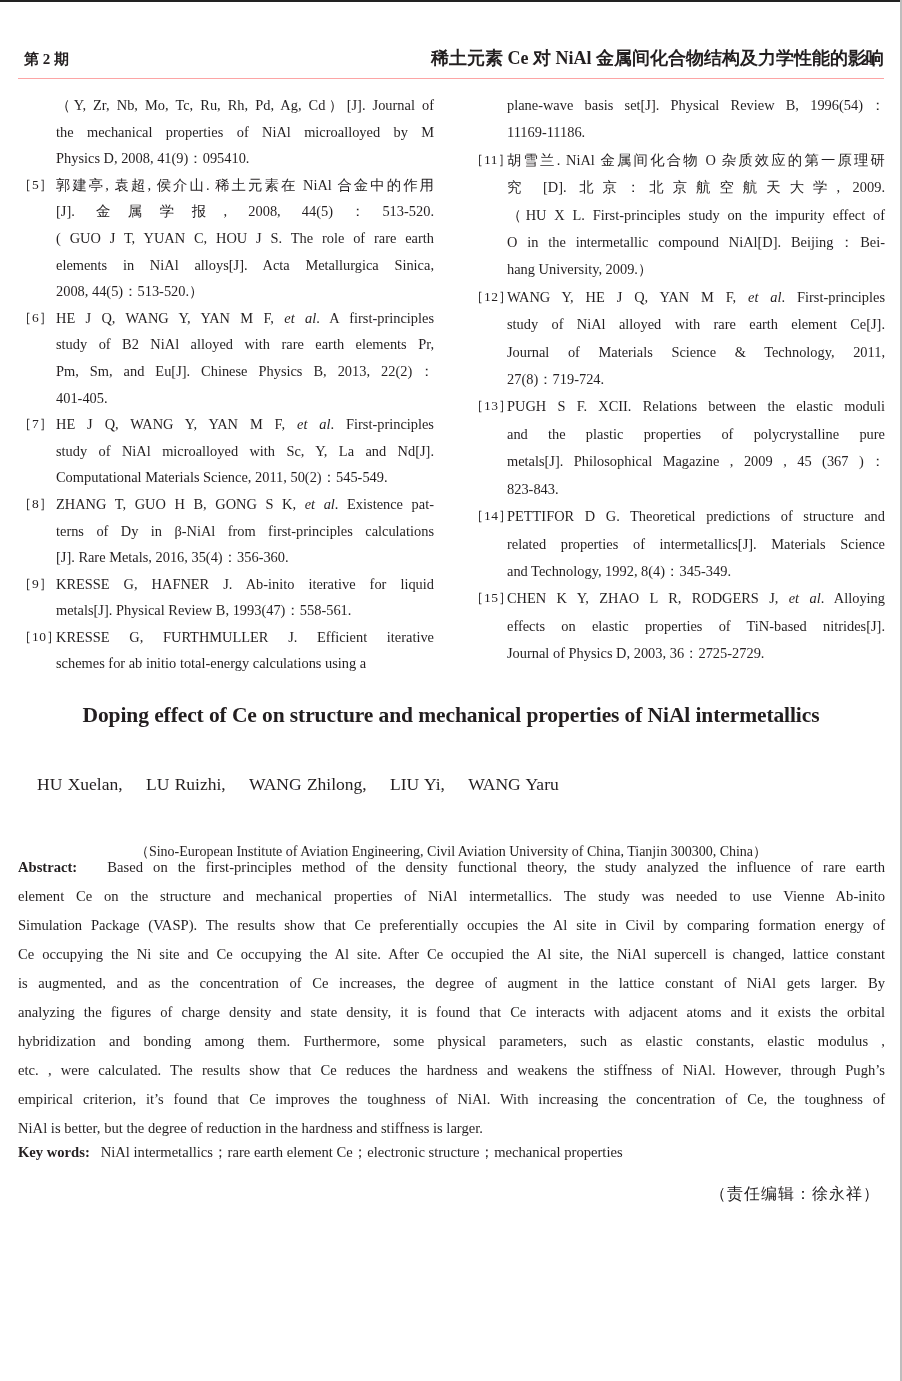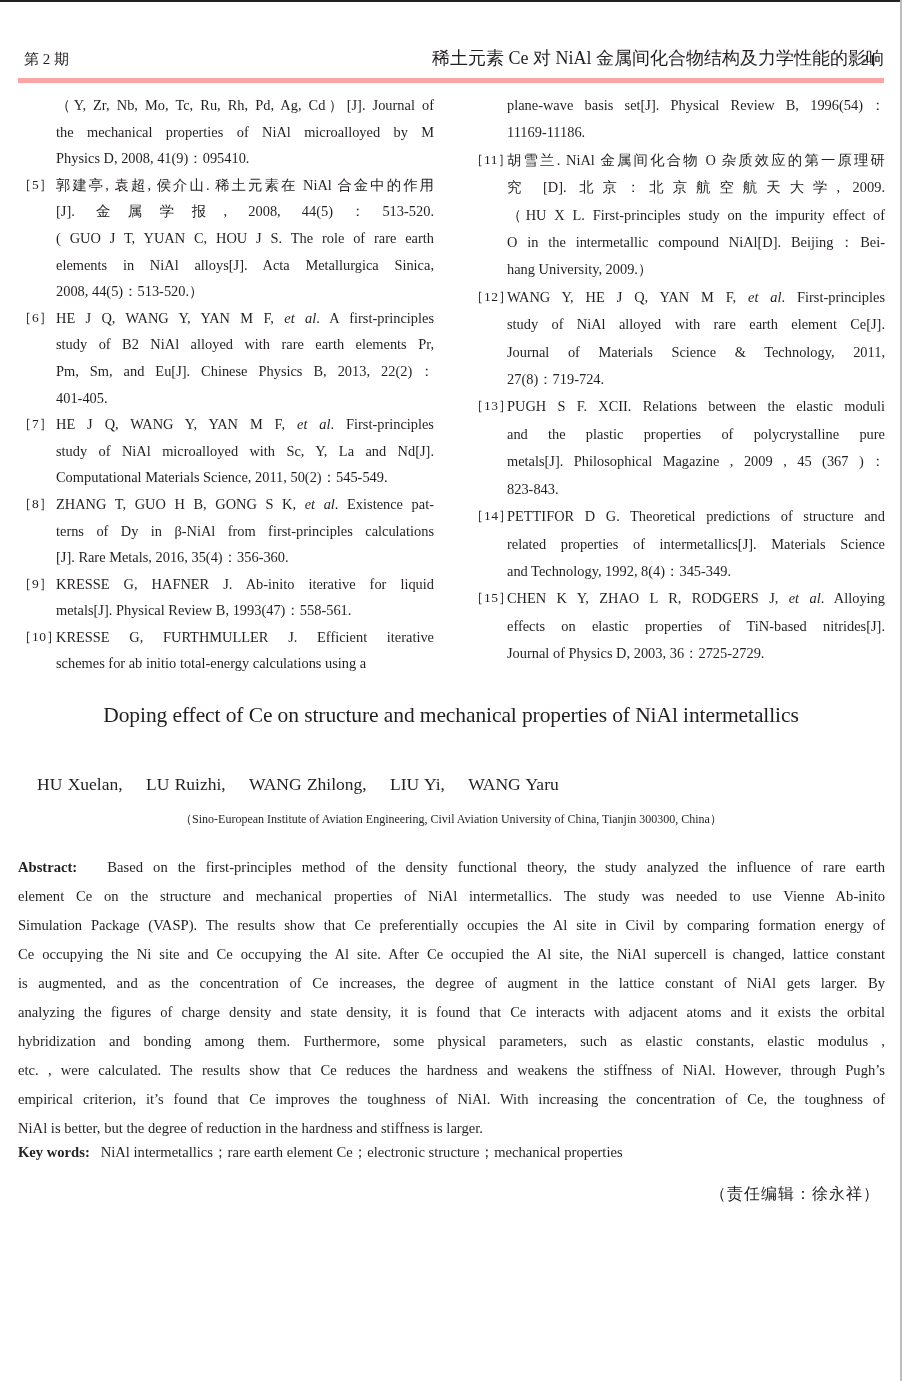--- a/index.html
+++ b/index.html
@@ -3,40 +3,40 @@
 <meta charset="utf-8">
 <style>
   html, body { margin: 0; padding: 0; background: #ffffff; }
   body {
     width: 902px; height: 1381px; position: relative; overflow: hidden;
     font-family: "Liberation Serif", "DejaVu Serif", serif; color: #231f20;
   }
   .page-border-top { position: absolute; left: 0; top: 0; width: 902px; height: 2px; background: #222; }
   .page-border-right { position: absolute; right: 0; top: 0; width: 2px; height: 1381px; background: #bdbdbd; }
 
-  .running-header { position: absolute; left: 18px; right: 18px; top: 44px; height: 34px; border-bottom: 5px solid #fca5a5; }
+  .running-header { position: absolute; left: 18px; right: 18px; top: 44px; height: 34px; border-bottom: 1px solid #fca5a5; font-weight: bold; }
   .rh-issue { position: absolute; left: 6px; top: 6px; font-size: 15px; }
   .rh-title { position: absolute; left: 0; right: 0; top: 2px; text-align: right; font-size: 18px; }
   .rh-page { position: absolute; right: 8px; top: 8px; font-size: 15px; }
 
   .refs-col { position: absolute; top: 92px; font-size: 14.4px; line-height: 26.6px; }
   .refs-left { left: 18px; width: 416px; }
   .refs-right { left: 470px; width: 415px; top: 92px; }
   .ref { position: relative; padding-left: 38px; text-align: justify; }
   .ref-num { position: absolute; left: 0; top: 0; font-size: 13.5px; letter-spacing: 0.5px; }
   .refs-right .ref { padding-left: 37px; }
   .ref-line { display: block; text-align: justify; text-align-last: justify; white-space: nowrap; }
   .ref-line.last { text-align-last: left; }
   .ref-tall .ref-line { line-height: 27.4px; }
   em { font-style: italic; }
 
-  .en-title { position: absolute; left: 0; right: 0; top: 703px; text-align: center; font-size: 21.5px; font-weight: normal; letter-spacing: -0.1px; }
+  .en-title { position: absolute; left: 0; right: 0; top: 703px; text-align: center; font-size: 21.5px; font-weight: bold; letter-spacing: -0.1px; }
   .en-authors { position: absolute; left: 0; right: 0; top: 774px; text-align: left; font-size: 17.5px; word-spacing: 1px; padding-left: 28px; }
   .en-authors span { margin: 0 9px; }
-  .en-affil { position: absolute; left: 0; right: 0; top: 811px; text-align: center; font-size: 12px; }
+  .en-affil { position: absolute; left: 0; right: 0; top: 843px; text-align: center; font-size: 14px; }
 
   .abstract { position: absolute; left: 18px; width: 867px; top: 853px; font-size: 14.6px; line-height: 29px; font-family: Liberation Serif, serif; }
   .abs-line { display: block; white-space: nowrap; text-align: justify; text-align-last: justify; }
   .abs-line.last { text-align-last: left; }
   .label-bold { font-weight: bold; }
   .keywords { position: absolute; left: 18px; top: 1143px; font-size: 14.6px; }
   .editor { position: absolute; right: 22px; top: 1184px; font-size: 16px; letter-spacing: 1px; font-family: "DejaVu Serif", serif; }
 </style>
 </head>
 <body>

